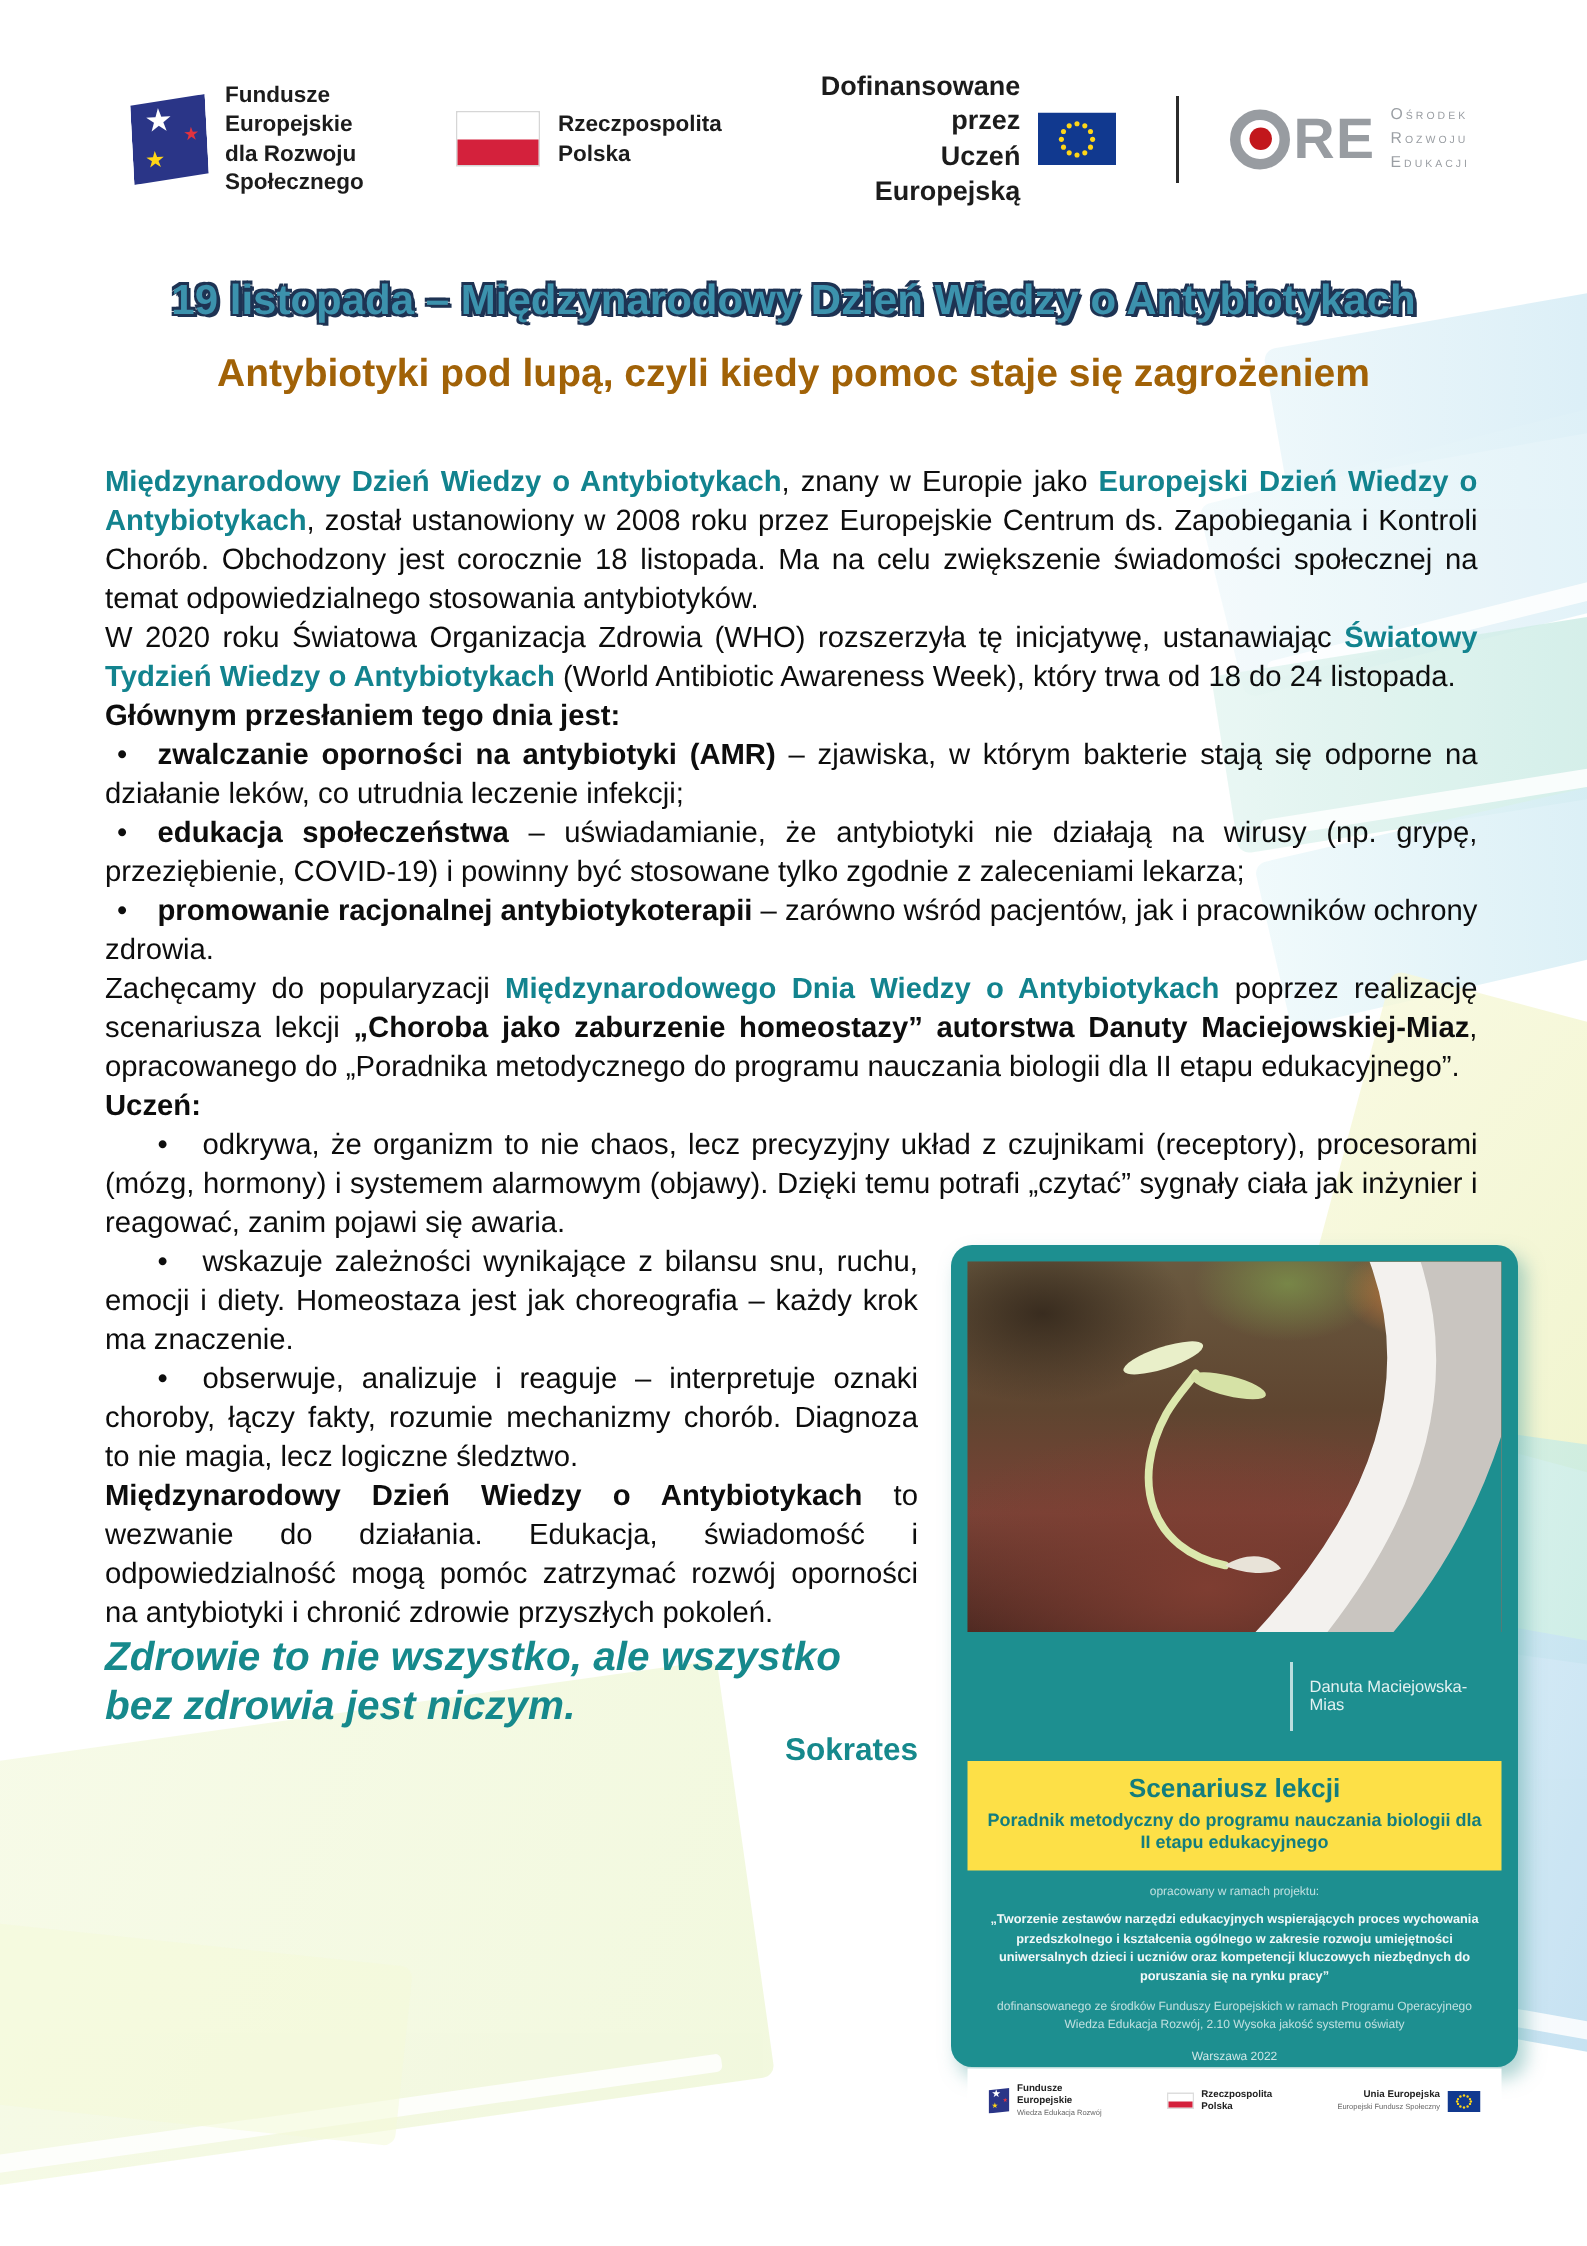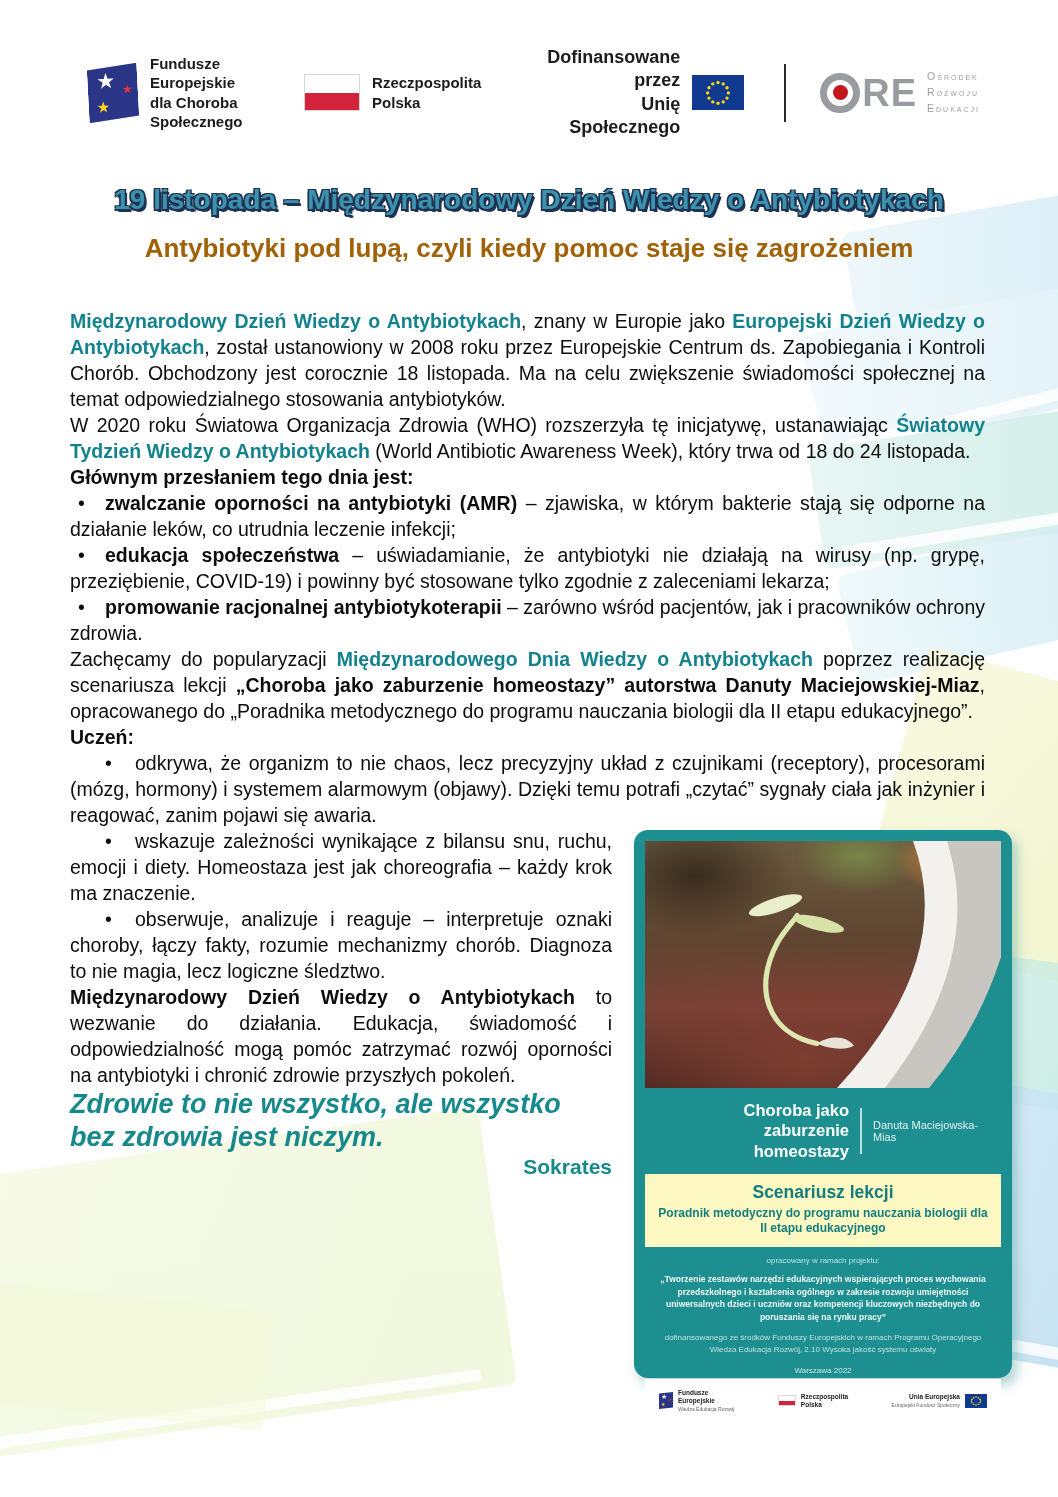--- a/index.html
+++ b/index.html
@@ -68,21 +68,21 @@
       radial-gradient(130px 80px at 14% 14%, rgba(52,40,28,.9), rgba(0,0,0,0) 75%),
       radial-gradient(240px 130px at 45% 88%, rgba(128,62,50,.95), rgba(0,0,0,0) 85%),
       linear-gradient(180deg,#6a5a40 0%,#5f4530 40%,#7a4236 68%,#46261f 100%);}
   .photo svg{position:absolute;}
   .sw{left:0;top:0;width:100%;height:100%;}
   .sprout{left:14%;top:14%;width:58%;height:78%;}
   .c-titlebar{flex:0 0 74px;display:flex;align-items:center;justify-content:flex-end;gap:11px;padding:6px 8px 6px 4px;}
   .c-title{max-width:180px;text-align:right;color:#ffffff;font-weight:bold;font-size:16.5px;line-height:1.25;}
   .c-div{width:2px;height:46px;background:rgba(255,255,255,.7);flex:0 0 auto;}
   .c-author{width:120px;font-size:11px;color:rgba(255,255,255,.88);}
-  .c-band{background:#fef9c3;text-align:center;padding:8px 10px 10px;flex:0 0 auto;}
+  .c-band{background:#fde047;text-align:center;padding:8px 10px 10px;flex:0 0 auto;}
   .c-band-t{color:#137d7e;font-weight:bold;font-size:17.5px;}
   .c-band-s{color:#137d7e;font-weight:bold;font-size:12px;line-height:1.3;margin-top:3px;}
   .c-small{flex:1 1 auto;text-align:center;padding:9px 13px 4px;}
   .cs1{font-size:8px;color:rgba(255,255,255,.72);}
   .cs2{font-size:8.5px;font-weight:bold;color:rgba(255,255,255,.94);margin-top:8px;line-height:1.5;}
   .cs3{font-size:8px;color:rgba(255,255,255,.72);margin-top:8px;line-height:1.55;}
   .cs4{font-size:8px;color:rgba(255,255,255,.78);margin-top:9px;}
   .c-footer{flex:0 0 44px;background:#ffffff;display:flex;align-items:center;justify-content:space-between;padding:0 14px;}
   .mini{display:flex;align-items:center;gap:5px;}
   .mini-fe-ic{position:relative;width:14px;height:17px;background:#2a3587;clip-path:polygon(0 9%,100% 0,100% 91%,0 100%);}
@@ -124,33 +124,33 @@
   <div class="bk bkL2"></div>
 
   <div class="header">
     <div class="fe-ic">
       <span class="st st-w">★</span>
       <span class="st st-r">★</span>
       <span class="st st-y">★</span>
     </div>
     <div class="hlogo-t">
       <div>Fundusze Europejskie</div>
-      <div>dla Choroba Społecznego</div>
+      <div>dla Rozwoju Społecznego</div>
     </div>
     <div class="plflag">
       <div class="wh"></div>
         <div class="rd"></div>
     </div>
     <div class="hlogo-t">
       <div>Rzeczpospolita</div>
       <div>Polska</div>
     </div>
     <div class="eu-t">
       <div>Dofinansowane przez</div>
-      <div>Unię Społecznego</div>
+      <div>Uczeń Europejską</div>
     </div>
     <svg class="euflag" width="52" height="35" viewBox="0 0 52 35">
       <rect width="52" height="35" fill="#11398f"></rect>
       <g fill="#ffd617">
         <circle cx="26" cy="7.5" r="1.7"></circle>
           <circle cx="31.2" cy="8.9" r="1.7"></circle>
           <circle cx="35" cy="12.7" r="1.7"></circle>
         <circle cx="36.4" cy="17.9" r="1.7"></circle>
           <circle cx="35" cy="23.1" r="1.7"></circle>
           <circle cx="31.2" cy="26.9" r="1.7"></circle>
@@ -205,21 +205,20 @@
           <ellipse cx="120" cy="44" rx="25" ry="6.5" fill="#d6e2a6" transform="rotate(14 120 44)"></ellipse>
           <path d="M118,160 c10,5 28,7 36,2 c-7,-9 -22,-11 -36,-2 Z" fill="#e8e3d8"></path>
         </svg>
         <svg class="sw" viewBox="0 0 356 247" preserveAspectRatio="none">
           <path d="M268,0 Q312,118 192,247 L356,247 L356,0 Z" fill="#f3f1ee"></path>
           <path d="M302,0 Q340,118 240,247 L356,247 L356,0 Z" fill="#c9c5c0"></path>
           <path d="M356,116 Q332,190 284,247 L356,247 Z" fill="#1d8f90"></path>
         </svg>
       </div>
       <div class="c-titlebar">
-        <div class="c-title">Choroba jako zaburzenie homeostazy</div>
         <div class="c-div"></div>
         <div class="c-author">Danuta Maciejowska-Mias</div>
       </div>
       <div class="c-band">
         <div class="c-band-t">Scenariusz lekcji</div>
         <div class="c-band-s">Poradnik metodyczny do programu nauczania biologii dla II etapu edukacyjnego</div>
       </div>
       <div class="c-small">
         <div class="cs1">opracowany w ramach projektu:</div>
         <div class="cs2">„Tworzenie zestawów narzędzi edukacyjnych wspierających proces wychowania przedszkolnego i kształcenia ogólnego w zakresie rozwoju umiejętności uniwersalnych dzieci i uczniów oraz kompetencji kluczowych niezbędnych do poruszania się na rynku pracy”</div>

